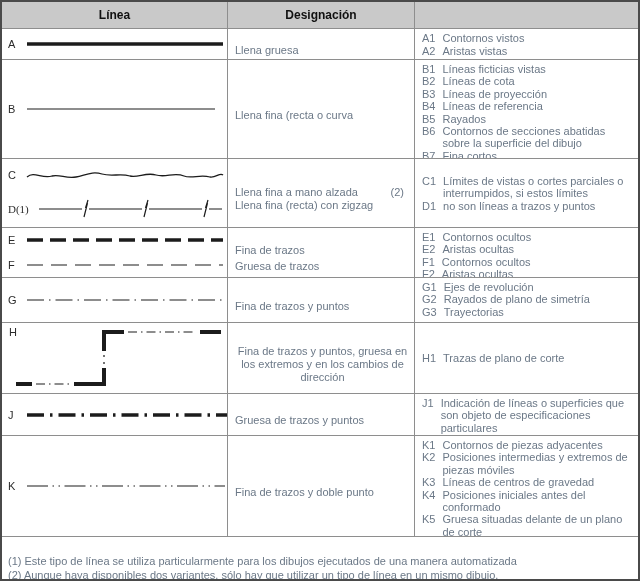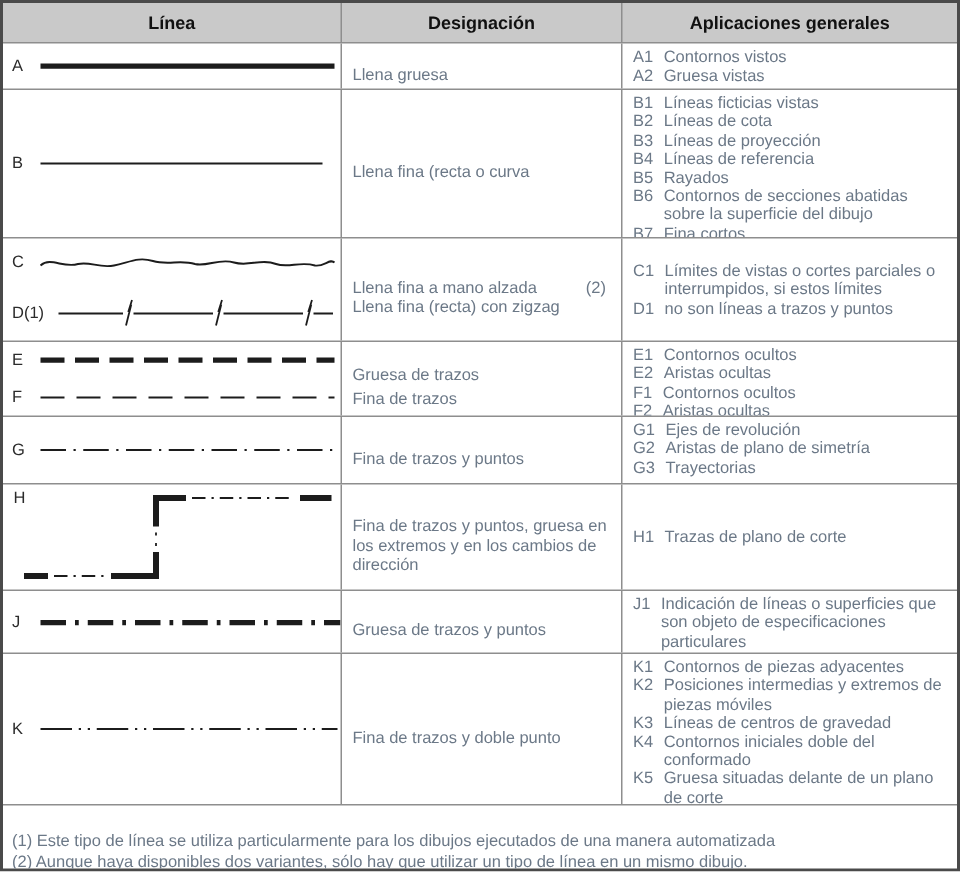--- a/index.html
+++ b/index.html
@@ -33,28 +33,29 @@
   .h-ef { height:50px; }
   .h-g  { height:45px; }
   .h-h  { height:71px; }
   .h-j  { height:42px; }
   .h-k  { height:101px; }
   
   .lineCell { display:flex; flex-direction:column; justify-content:center; }
   .lineCell.two { justify-content:space-around; }
   .lineRow { display:flex; align-items:center; padding-left:6px; gap:4px; }
   .lineLabel { font-size:11px; color:#2b2b2b; min-width:14px; white-space:nowrap; }
-  .lineLabel.wide { min-width:26px; }
+  .lineLabel.wide { min-width:26px;font-family:Liberation Serif, serif; }
   svg.sample { display:block; }
   svg.sample line, svg.sample path { stroke:#1c1c1c; fill:none; stroke-linecap:butt; }
   
   .des {
     display:flex; flex-direction:column; justify-content:center;
     font-size:11px; line-height:13px; color:#6b7887;
     padding:14px 4px 2px 7px;
+    text-align:center;
   }
   .des.spaced { justify-content:space-around; }
   .des-line { display:flex; }
   .des-line.spread { justify-content:space-between; padding-right:6px; }
   
   .apps {
     display:flex; flex-direction:column; justify-content:flex-start;
     font-size:11px; line-height:12.4px; color:#6b7887;
     padding:3px 4px 2px 7px; overflow:hidden;
   }
@@ -75,21 +76,20 @@
 </style>
 </head>
 <body>
 
 <div class="sheet">
   <div class="tbl">
 
     <div class="row hdr">
       <div class="c1">Línea</div>
       <div class="c2">Designación</div>
-      <div class="c3">Aplicaciones generales</div>
     </div>
 
     <div class="row h-a">
       <div class="c1 lineCell">
         <div class="lineRow">
           <span class="lineLabel">A</span>
           <svg class="sample" width="198" height="8">
               <line x1="1" y1="4" x2="197" y2="4" stroke-width="3.5"></line>
             </svg>
         </div>
@@ -99,21 +99,21 @@
             <span>Llena gruesa</span>
           </div>
       </div>
       <div class="c3 apps vc">
         <div class="app">
             <span class="code">A1</span>
             <span class="txt">Contornos vistos</span>
           </div>
         <div class="app">
             <span class="code">A2</span>
-            <span class="txt">Gruesa vistas</span>
+            <span class="txt">Aristas vistas</span>
           </div>
       </div>
     </div>
 
     <div class="row h-b">
       <div class="c1 lineCell">
         <div class="lineRow">
           <span class="lineLabel">B</span>
           <svg class="sample" width="192" height="6">
               <line x1="1" y1="3" x2="189" y2="3" stroke-width="1.2"></line>
@@ -206,24 +206,24 @@
         </div>
         <div class="lineRow">
           <span class="lineLabel">F</span>
           <svg class="sample" width="198" height="6">
               <line x1="1" y1="3" x2="197" y2="3" stroke-width="1.2" stroke-dasharray="16 8"></line>
             </svg>
         </div>
       </div>
       <div class="c2 des spaced">
         <div class="des-line">
+            <span>Fina de trazos</span>
+          </div>
+        <div class="des-line">
             <span>Gruesa de trazos</span>
-          </div>
-        <div class="des-line">
-            <span>Fina de trazos</span>
           </div>
       </div>
       <div class="c3 apps">
         <div class="app">
             <span class="code">E1</span>
             <span class="txt">Contornos ocultos</span>
           </div>
         <div class="app">
             <span class="code">E2</span>
             <span class="txt">Aristas ocultas</span>
@@ -253,21 +253,21 @@
             <span>Fina de trazos y puntos</span>
           </div>
       </div>
       <div class="c3 apps">
         <div class="app">
             <span class="code">G1</span>
             <span class="txt">Ejes de revolución</span>
           </div>
         <div class="app">
             <span class="code">G2</span>
-            <span class="txt">Aristas de plano de simetría</span>
+            <span class="txt">Rayados de plano de simetría</span>
           </div>
         <div class="app">
             <span class="code">G3</span>
             <span class="txt">Trayectorias</span>
           </div>
       </div>
     </div>
 
     <div class="row h-h">
       <div class="c1 hcell">
@@ -339,21 +339,21 @@
         <div class="app">
             <span class="code">K2</span>
             <span class="txt">Posiciones intermedias y extremos de piezas móviles</span>
           </div>
         <div class="app">
             <span class="code">K3</span>
             <span class="txt">Líneas de centros de gravedad</span>
           </div>
         <div class="app">
             <span class="code">K4</span>
-            <span class="txt">Contornos iniciales doble del conformado</span>
+            <span class="txt">Posiciones iniciales antes del conformado</span>
           </div>
         <div class="app">
             <span class="code">K5</span>
             <span class="txt">Gruesa situadas delante de un plano de corte</span>
           </div>
       </div>
     </div>
 
     <div class="foot">
       <div>(1) Este tipo de línea se utiliza particularmente para los dibujos ejecutados de una manera automatizada</div>

